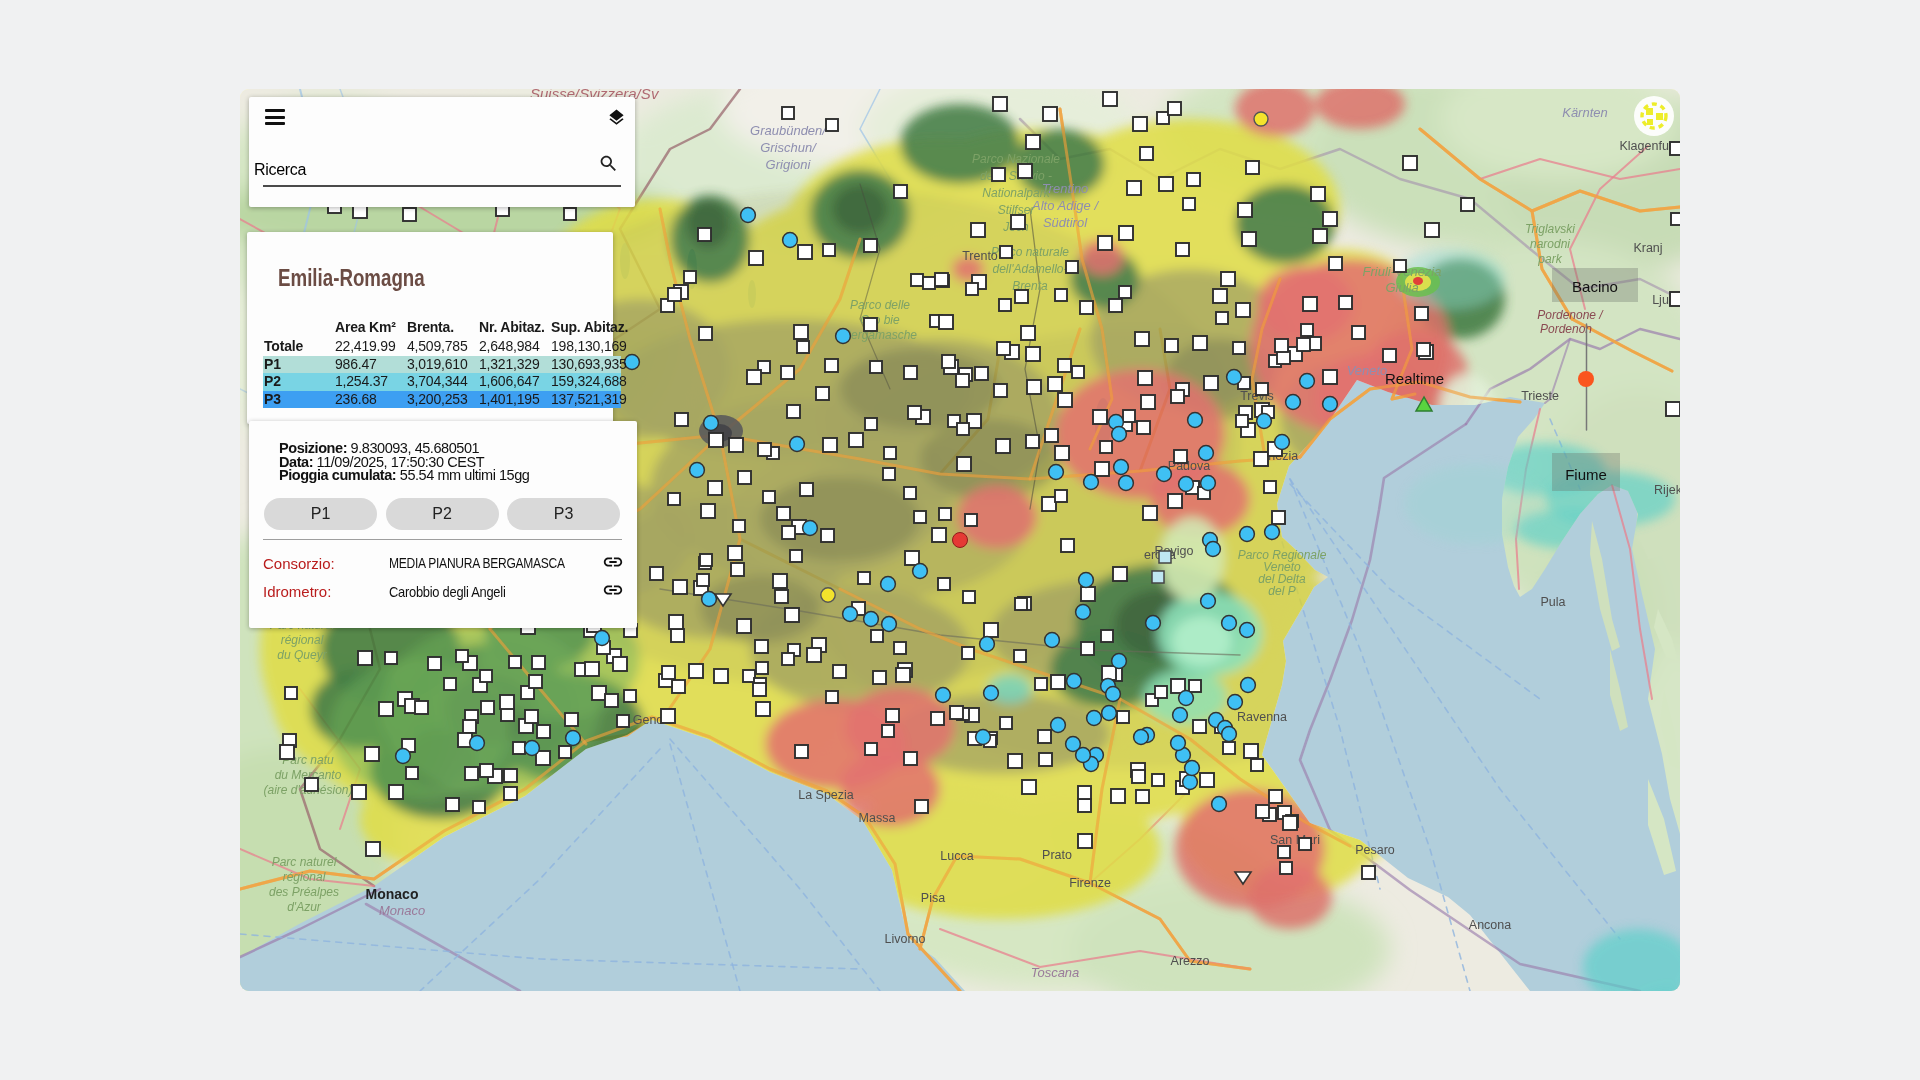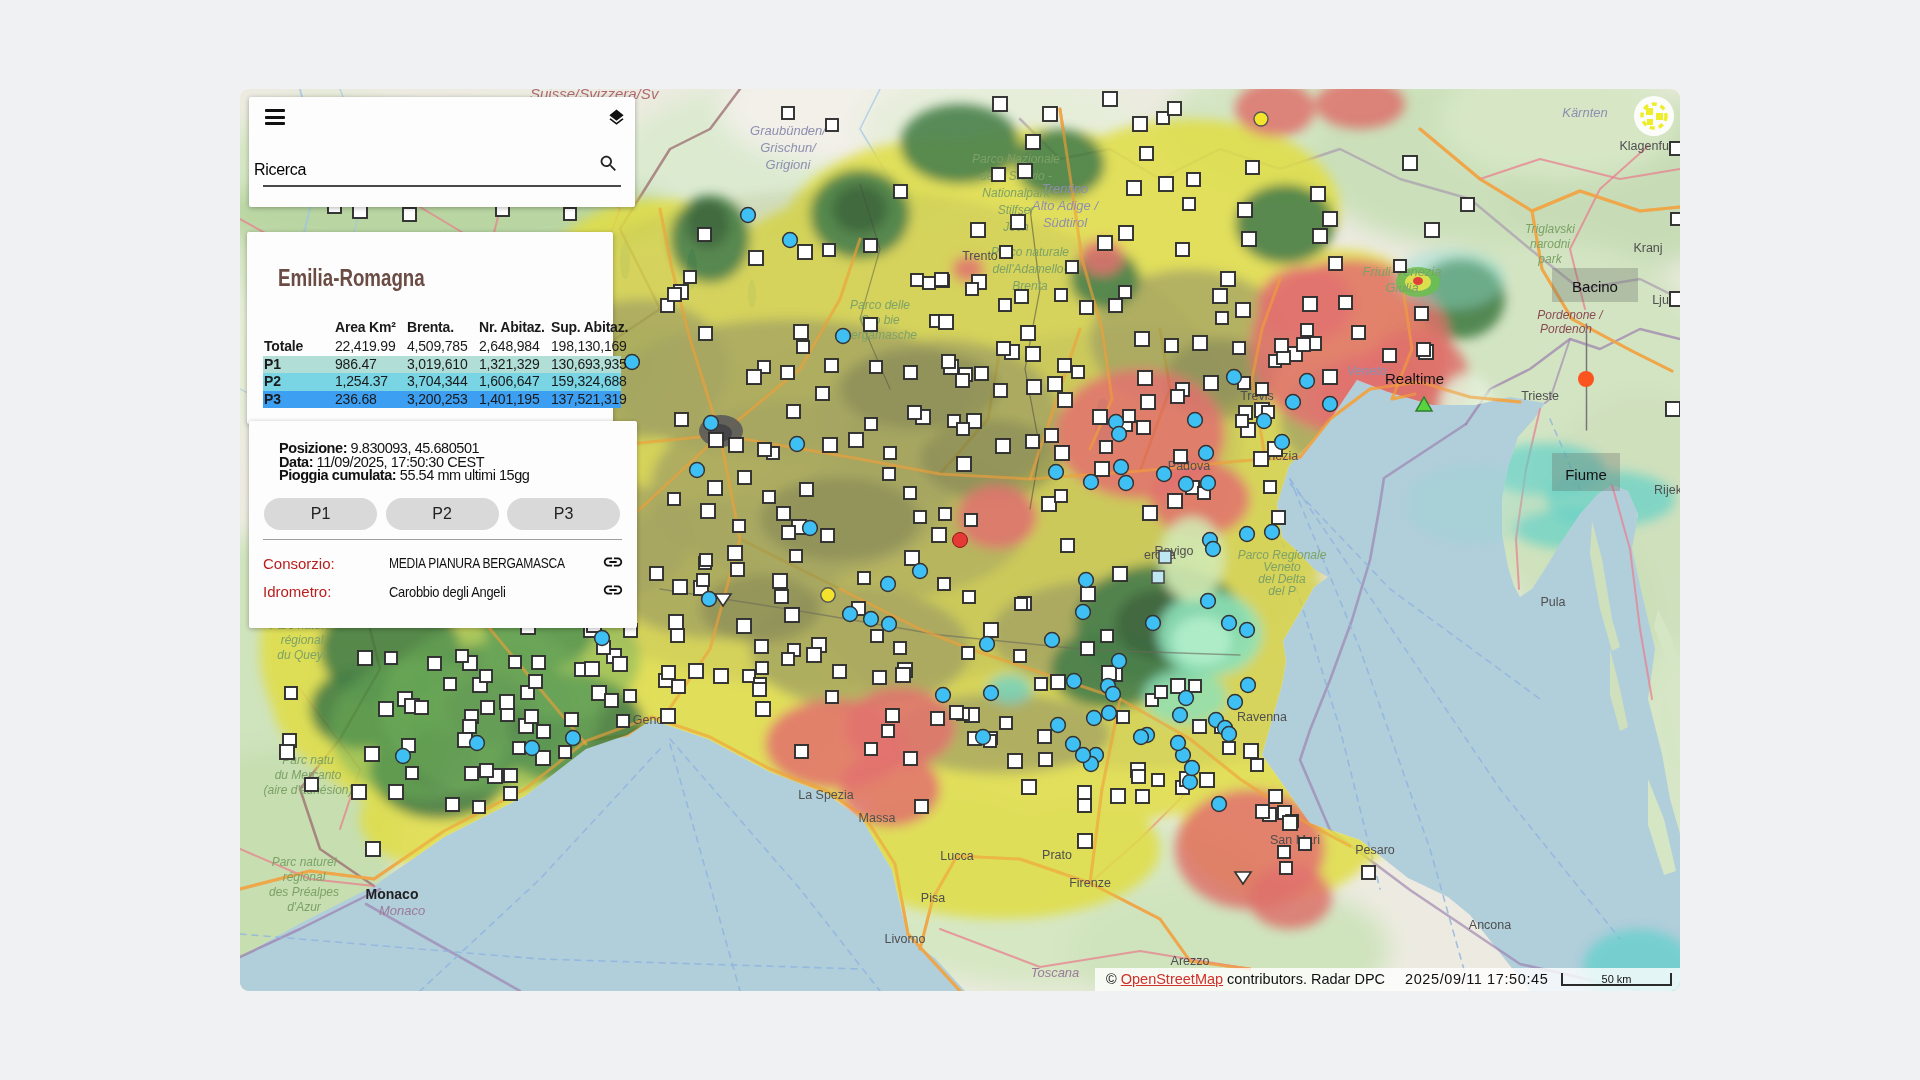--- a/index.html
+++ b/index.html
@@ -791,25 +791,20 @@
       <text x="1145" y="295" font-size="15" fill="#111" text-anchor="start">Realtime</text>
       <polyline points="1346.5,235 1346.5,341" fill="none" stroke="#777" stroke-width="1.5" stroke-linecap="round" stroke-linejoin="round"></polyline>
       <circle cx="1346" cy="290" r="8" fill="#fa551e"></circle>
       <polygon points="1184,308 1176,322 1192,322" fill="#59d43f" stroke="#2e7d32" stroke-width="1.5"></polygon>
       <circle cx="1414" cy="27" r="20" fill="#fff" fill-opacity="0.92"></circle>
       <circle cx="1414" cy="27" r="12" fill="none" stroke="#eded2a" stroke-width="3.4" stroke-dasharray="5 4"></circle>
       <rect x="1406" y="19" width="7" height="7" fill="#eded2a"></rect>
       <rect x="1416" y="24" width="7" height="7" fill="#eded2a"></rect>
       <rect x="1407" y="30" width="6" height="6" fill="#eded2a"></rect>
     </svg>
-<div id="attr">
-      <span style="position:absolute;left:11px;top:3px">© <a>OpenStreetMap</a> contributors. Radar DPC</span>
-<span style="position:absolute;left:310px;top:3px;letter-spacing:.6px">2025/09/11 17:50:45</span>
-<div id="scl">50 km</div>
-    </div>
 </div>
 <div class="panel" id="p1">
   <div class="bar" style="top:12px"></div>
     <div class="bar" style="top:18.5px"></div>
     <div class="bar" style="top:25px"></div>
   <svg style="position:absolute;right:9px;top:11px" width="19" height="19" viewBox="0 0 24 24">
       <path fill="#111" d="M11.99 18.54l-7.37-5.73L3 14.07l9 7 9-7-1.63-1.27-7.38 5.74zM12 16l7.36-5.73L21 9l-9-7-9 7 1.63 1.27L12 16z"></path>
     </svg>
   <svg style="position:absolute;right:16px;top:56px" width="21" height="21" viewBox="0 0 24 24">
       <path fill="#222" d="M15.5 14h-.79l-.28-.27C15.41 12.59 16 11.11 16 9.5 16 5.91 13.09 3 9.5 3S3 5.91 3 9.5 5.91 16 9.5 16c1.61 0 3.09-.59 4.23-1.57l.27.28v.79l5 4.99L20.49 19l-4.99-5zm-6 0C7.01 14 5 11.99 5 9.5S7.01 5 9.5 5 14 7.01 14 9.5 11.99 14 9.5 14z"></path>

